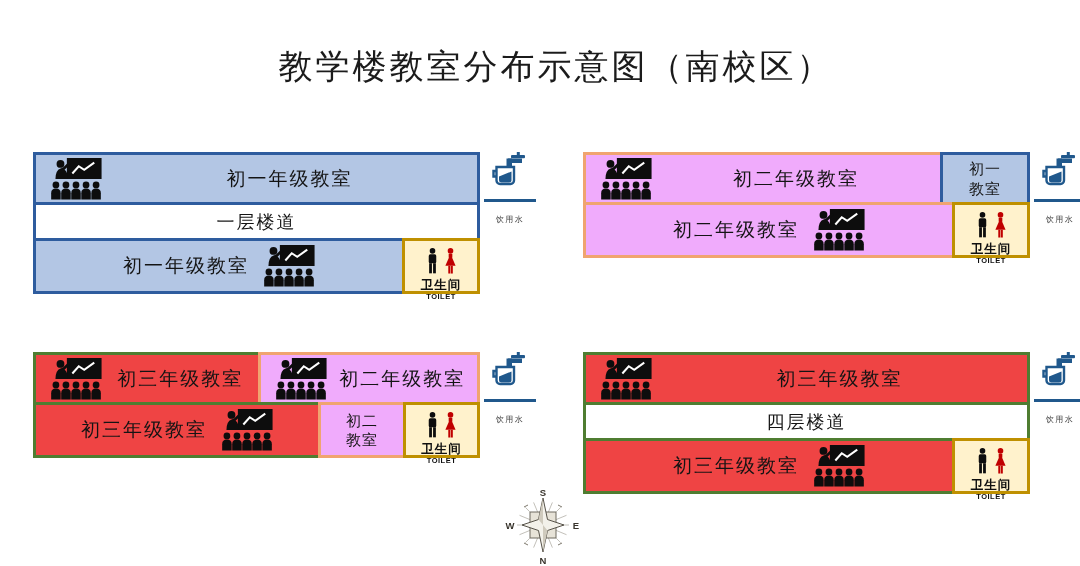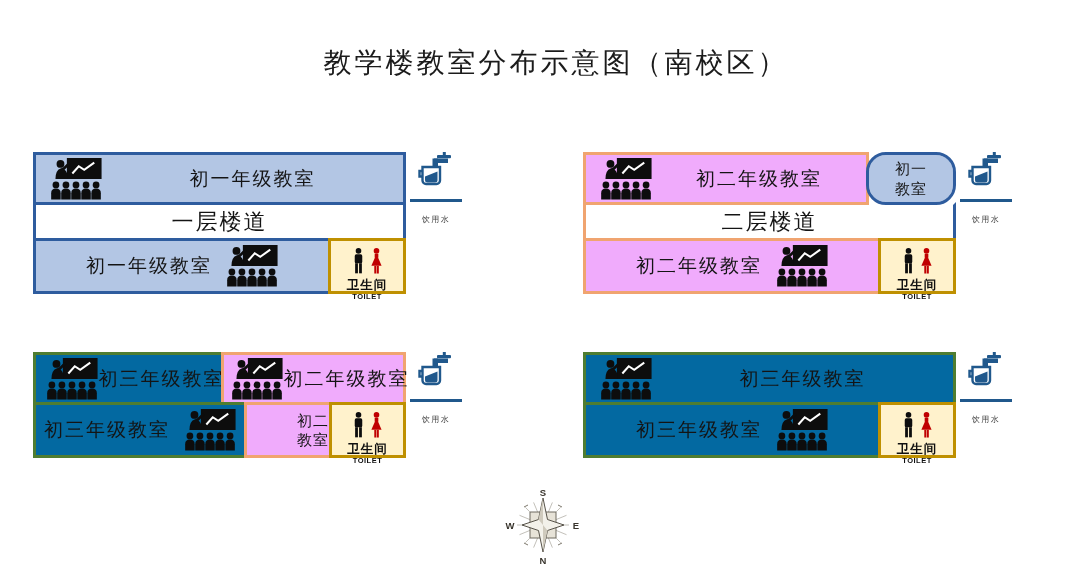--- a/index.html
+++ b/index.html
@@ -4,59 +4,59 @@
 <style>
   html,body{margin:0;padding:0;}
   body{
     width:1080px;height:566px;position:relative;overflow:hidden;
     background:#ffffff;
     font-family:"Liberation Sans","DejaVu Sans",sans-serif;
     color:#141414;
   }
   .title{
     position:absolute;top:44px;left:0;right:0;text-align:center;
-    font-size:28px;font-weight:500;letter-spacing:3px;color:#1b1b1b;padding-left:32px;
+    font-size:34px;font-weight:500;letter-spacing:3px;color:#1b1b1b;padding-left:32px;
   }
-  .floor{position:absolute;width:373px;}
+  .floor{position:absolute;width:447px;}
   .f1{left:33px;top:152px}
   .f2{left:583px;top:152px}
   .f3{left:33px;top:352px}
   .f4{left:583px;top:352px}
 
   .row{display:flex;}
   .row-top{height:53px;}
   .row-corridor{height:39px;margin-top:-3px;}
   .row-bottom{height:56px;margin-top:-3px;}
   .row > .box + .box{margin-left:-3px;}
 
   .box{
     border:3px solid;background-clip:padding-box;box-sizing:border-box;
     display:flex;align-items:center;justify-content:center;
     position:relative;height:100%;min-width:0;
   }
   .s-blue  {background-color:#B3C6E4;border-color:#2E5C9E;}
   .s-orange{background-color:#f0abfc;border-color:#F0A470;}
-  .s-green {background-color:#0369a1;border-color:#4F7D31;}
+  .s-green {background-color:#ef4444;border-color:#4F7D31;}
   .corridor{background-color:#ffffff;border-color:transparent;}
   .toilet{
     background-color:#FFF2CC;border-color:#BF9000;
     flex-direction:column;justify-content:center;padding-top:16px;
   }
 
   .room-label{font-size:19px;letter-spacing:2px;white-space:nowrap;color:#141414;}
   .room-label.grow{flex:1;text-align:center;}
   .icon-edge{margin-left:14px;display:flex;flex:0 0 auto;}
   .icon-inline{display:flex;margin-left:14px;flex:0 0 auto;}
   .icon-edge svg,.icon-inline svg{width:52px;height:42px;}
 
   .small-label{
     font-size:15px;letter-spacing:1px;line-height:1.3;text-align:center;
     white-space:pre-line;color:#141414;
   }
-  .corridor-label{font-size:22px;letter-spacing:2px;color:#141414;}
+  .corridor-label{font-size:18px;letter-spacing:2px;color:#141414;}
 
   .wc-icons{display:flex;gap:5px;align-items:flex-end;}
   .wc-icons svg{width:13px;height:26px;}
   .wc-label{font-size:12.5px;font-weight:bold;letter-spacing:1px;color:#101010;margin-top:1px;line-height:1;}
   .wc-sub{font-size:7.5px;font-weight:bold;letter-spacing:.5px;color:#101010;margin-top:1px;line-height:1;}
 
   .water{
     position:absolute;right:-58px;top:0;width:56px;
     display:flex;flex-direction:column;align-items:center;
   }
@@ -185,28 +185,23 @@
      <path d="M22.8,45.5 v-7 q0,-5 5.2,-5 q5.2,0 5.2,5 v7 Z"></path>
               <circle cx="39" cy="29.5" r="3.7"></circle>
      <path d="M33.8,45.5 v-7 q0,-5 5.2,-5 q5.2,0 5.2,5 v7 Z"></path>
               <circle cx="50" cy="29.5" r="3.7"></circle>
      <path d="M44.8,45.5 v-7 q0,-5 5.2,-5 q5.2,0 5.2,5 v7 Z"></path>
   </g>
           </svg>
         </span>
         <span class="room-label grow">初二年级教室</span>
       </div>
-      <div class="box s-blue" style="flex: 0 0 90px; border-radius: 20px;">
+      <div class="box s-blue" style="flex: 0 0 90px;">
         <span class="small-label">初一
 教室</span>
-      </div>
-    </div>
-    <div class="row row-corridor">
-      <div class="box corridor" style="flex: 1 1 0px; border-left-color: rgb(240, 164, 112); border-right-color: rgb(46, 92, 158);">
-        <span class="corridor-label">二层楼道</span>
       </div>
     </div>
     <div class="row row-bottom">
       <div class="box s-orange" style="flex: 1 1 0px;">
         <span class="room-label">初二年级教室</span>
         <span class="icon-inline">
           <svg viewBox="0 0 56 46" aria-hidden="true">
   <rect x="18" y="0" width="38" height="23" fill="#0d0d0d"></rect>
   <polyline points="24,17 31,9 37,13 48,5" fill="none" stroke="#ffffff" stroke-width="2.2"></polyline>
   <circle cx="11" cy="6.5" r="4.3" fill="#0d0d0d"></circle>
@@ -334,21 +329,21 @@
               <circle cx="28" cy="29.5" r="3.7"></circle>
      <path d="M22.8,45.5 v-7 q0,-5 5.2,-5 q5.2,0 5.2,5 v7 Z"></path>
               <circle cx="39" cy="29.5" r="3.7"></circle>
      <path d="M33.8,45.5 v-7 q0,-5 5.2,-5 q5.2,0 5.2,5 v7 Z"></path>
               <circle cx="50" cy="29.5" r="3.7"></circle>
      <path d="M44.8,45.5 v-7 q0,-5 5.2,-5 q5.2,0 5.2,5 v7 Z"></path>
   </g>
           </svg>
         </span>
       </div>
-      <div class="box s-orange" style="flex: 0 0 88px; justify-content: flex-end;">
+      <div class="box s-orange" style="flex: 0 0 88px;">
         <span class="small-label">初二
 教室</span>
       </div>
       <div class="box toilet" style="flex: 0 0 77px;">
         <div class="wc-icons">
           <span><svg viewBox="0 0 13 27" aria-hidden="true">
               <g fill="#0d0d0d">
   <circle cx="6.5" cy="3" r="2.9"></circle>
                 <rect x="2.6" y="6.6" width="7.8" height="9.2" rx="1.6"></rect>
   <rect x="3" y="15.8" width="2.9" height="10.5"></rect>
@@ -404,20 +399,25 @@
               <circle cx="28" cy="29.5" r="3.7"></circle>
      <path d="M22.8,45.5 v-7 q0,-5 5.2,-5 q5.2,0 5.2,5 v7 Z"></path>
               <circle cx="39" cy="29.5" r="3.7"></circle>
      <path d="M33.8,45.5 v-7 q0,-5 5.2,-5 q5.2,0 5.2,5 v7 Z"></path>
               <circle cx="50" cy="29.5" r="3.7"></circle>
      <path d="M44.8,45.5 v-7 q0,-5 5.2,-5 q5.2,0 5.2,5 v7 Z"></path>
   </g>
           </svg>
         </span>
         <span class="room-label grow">初三年级教室</span>
+      </div>
+    </div>
+    <div class="row row-corridor">
+      <div class="box corridor" style="flex: 1 1 0px; border-left-color: rgb(79, 125, 49); border-right-color: rgb(79, 125, 49);">
+        <span class="corridor-label">四层楼道</span>
       </div>
     </div>
     <div class="row row-bottom">
       <div class="box s-green" style="flex: 1 1 0px;">
         <span class="room-label">初三年级教室</span>
         <span class="icon-inline">
           <svg viewBox="0 0 56 46" aria-hidden="true">
   <rect x="18" y="0" width="38" height="23" fill="#0d0d0d"></rect>
   <polyline points="24,17 31,9 37,13 48,5" fill="none" stroke="#ffffff" stroke-width="2.2"></polyline>
   <circle cx="11" cy="6.5" r="4.3" fill="#0d0d0d"></circle>

